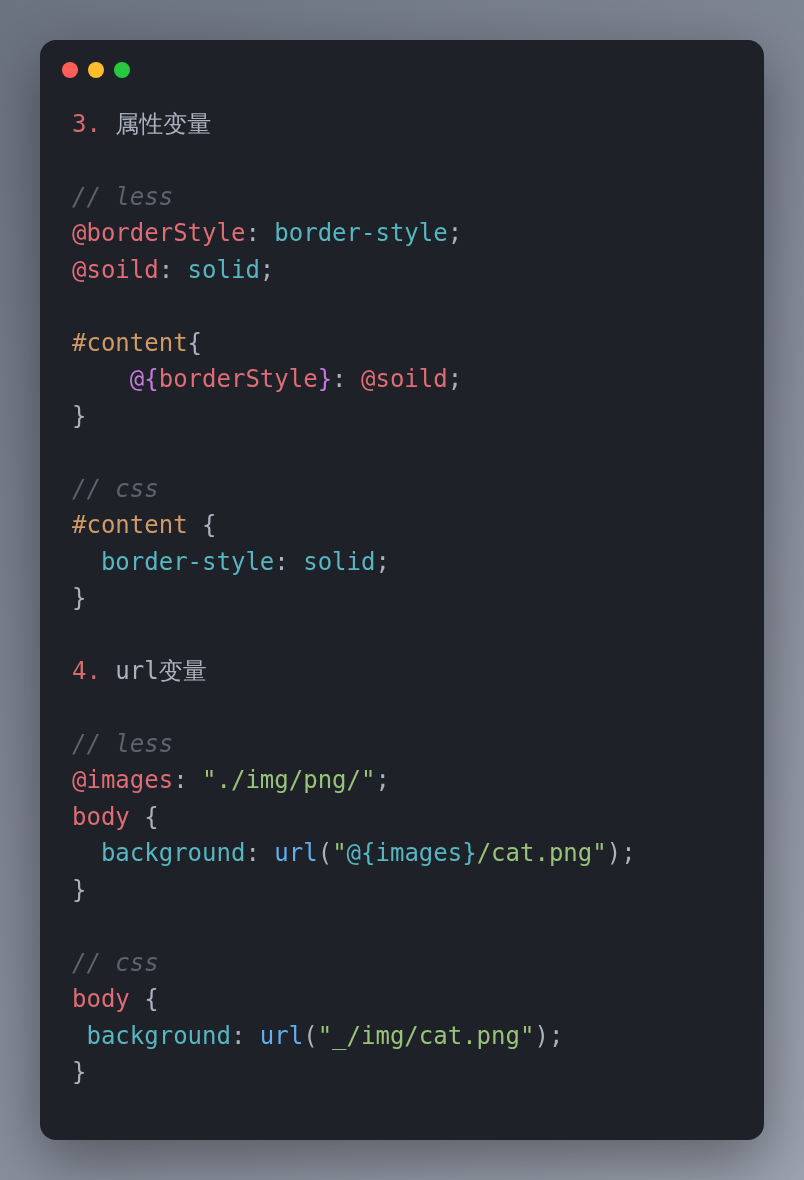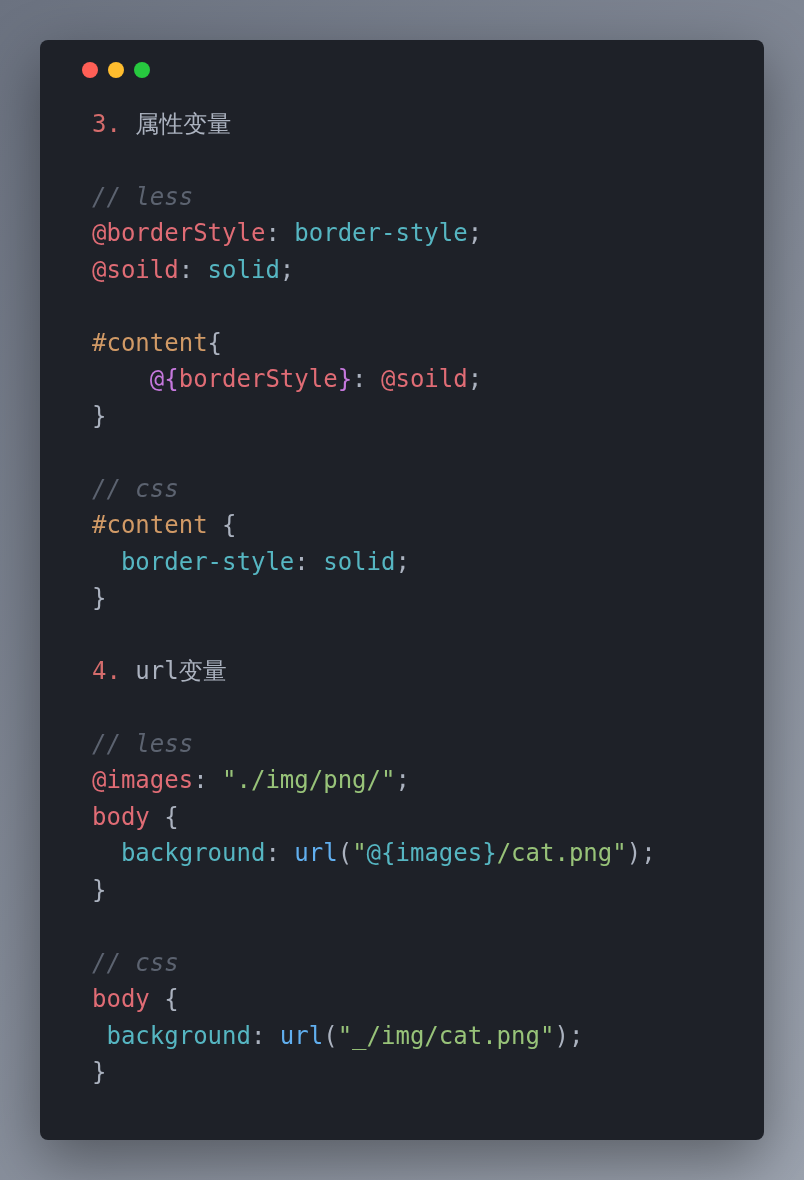--- a/index.html
+++ b/index.html
@@ -11,26 +11,25 @@
       display: flex;
       justify-content: center;
       align-items: center;
       min-height: 1180px;
       background: linear-gradient(135deg, #6b7280 0%, #9ca3af 100%);
       font-family: 'Menlo', 'Monaco', 'Consolas', monospace;
       padding: 40px;
     }
     .window {
       background: #1e2128;
-      border-radius: 8px;
+      border-radius: 16px;
       width: 724px;
       height: 1100px;
       box-shadow: 0 20px 60px rgba(0,0,0,0.4);
       overflow: hidden;
-      padding-left: 20px;
     }
     .titlebar {
       display: flex;
       align-items: center;
       padding: 22px 22px 0 22px;
       gap: 10px;
     }
     .dot {
       width: 16px;
       height: 16px;

